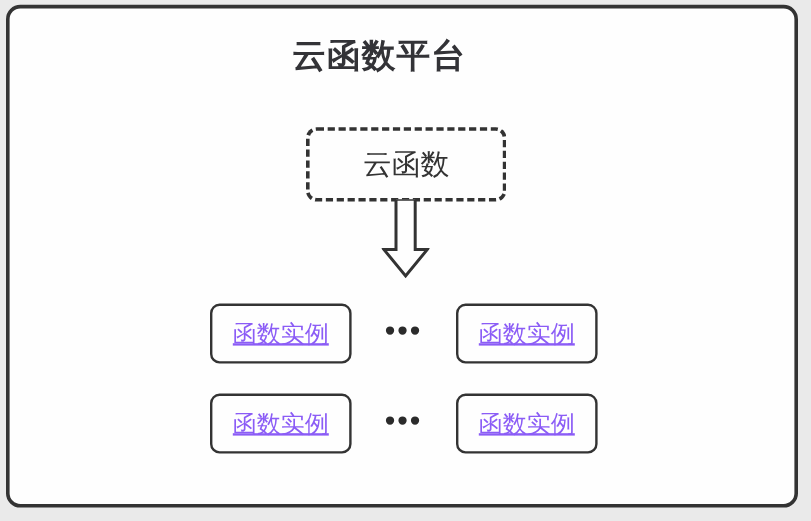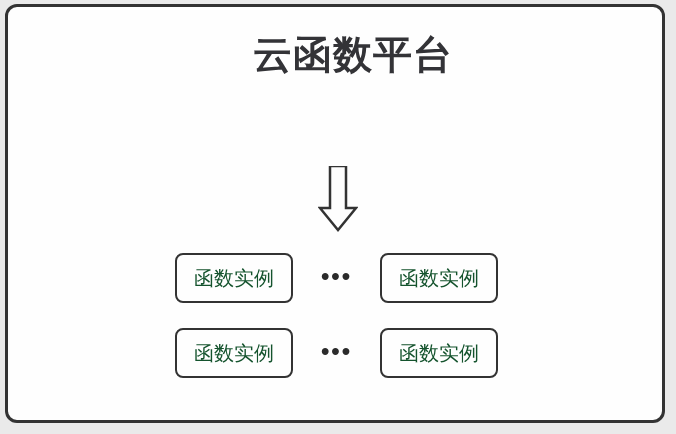--- a/index.html
+++ b/index.html
@@ -26,25 +26,24 @@
     border: 3px solid #333333;
     border-radius: 12px;
     box-sizing: border-box;
   }
   .diagram-title {
     position: absolute;
     left: 0;
     top: 28px;
     width: 632px;
     text-align: center;
-    font-size: 39px;
+    font-size: 28px;
     font-weight: bold;
     color: #333337;
     letter-spacing: 1px;
-    margin-left: 37px;
   }
   .cloud-box {
     position: absolute;
     left: 255px;
     top: 106px;
     width: 167px;
     height: 62px;
     box-sizing: border-box;
     border: 3px dashed #333333;
     border-radius: 9px;
@@ -65,21 +64,22 @@
     width: 118px;
     height: 50px;
     box-sizing: border-box;
     border: 2.5px solid #333333;
     border-radius: 8px;
     background: #fefefe;
     display: flex;
     align-items: center;
     justify-content: center;
     font-size: 20px;
-    color: #14532d;
+    color: #8b5cf6;
+    text-decoration: underline;
   }
   .row1 { top: 253px; }
   .row2 { top: 328px; }
   .colL { left: 175px; }
   .colR { left: 380px; }
   .dots {
     position: absolute;
     left: 293px;
     width: 87px;
     height: 50px;
@@ -104,20 +104,23 @@
   }
 </style>
 </head>
 <body>
 
 <div class="stage">
   <div class="frame"></div>
 
   <div class="diagram-title">云函数平台</div>
 
+  <div class="cloud-box">
+    <span>云函数</span>
+  </div>
 
   <svg class="down-arrow" width="40" height="66" viewBox="0 0 40 66">
     <polygon points="12,0 12,42 2,42 20,64 38,42 28,42 28,0" fill="#fefefe" stroke="#333333" stroke-width="2.5" stroke-linejoin="miter"></polygon>
   </svg>
 
   <div class="inst-box row1 colL">
     <span>函数实例</span>
   </div>
   <div class="dots row1">•••</div>
   <div class="inst-box row1 colR">

